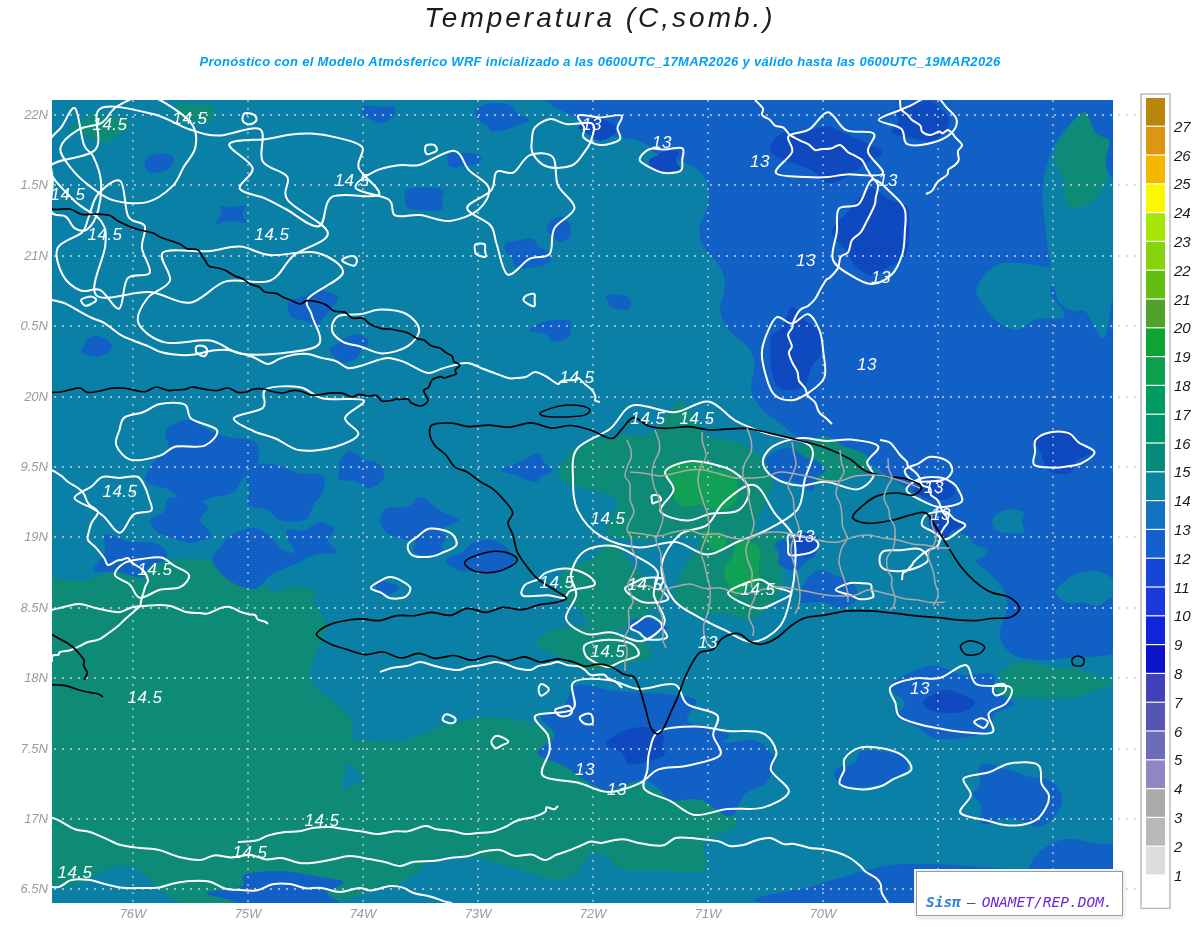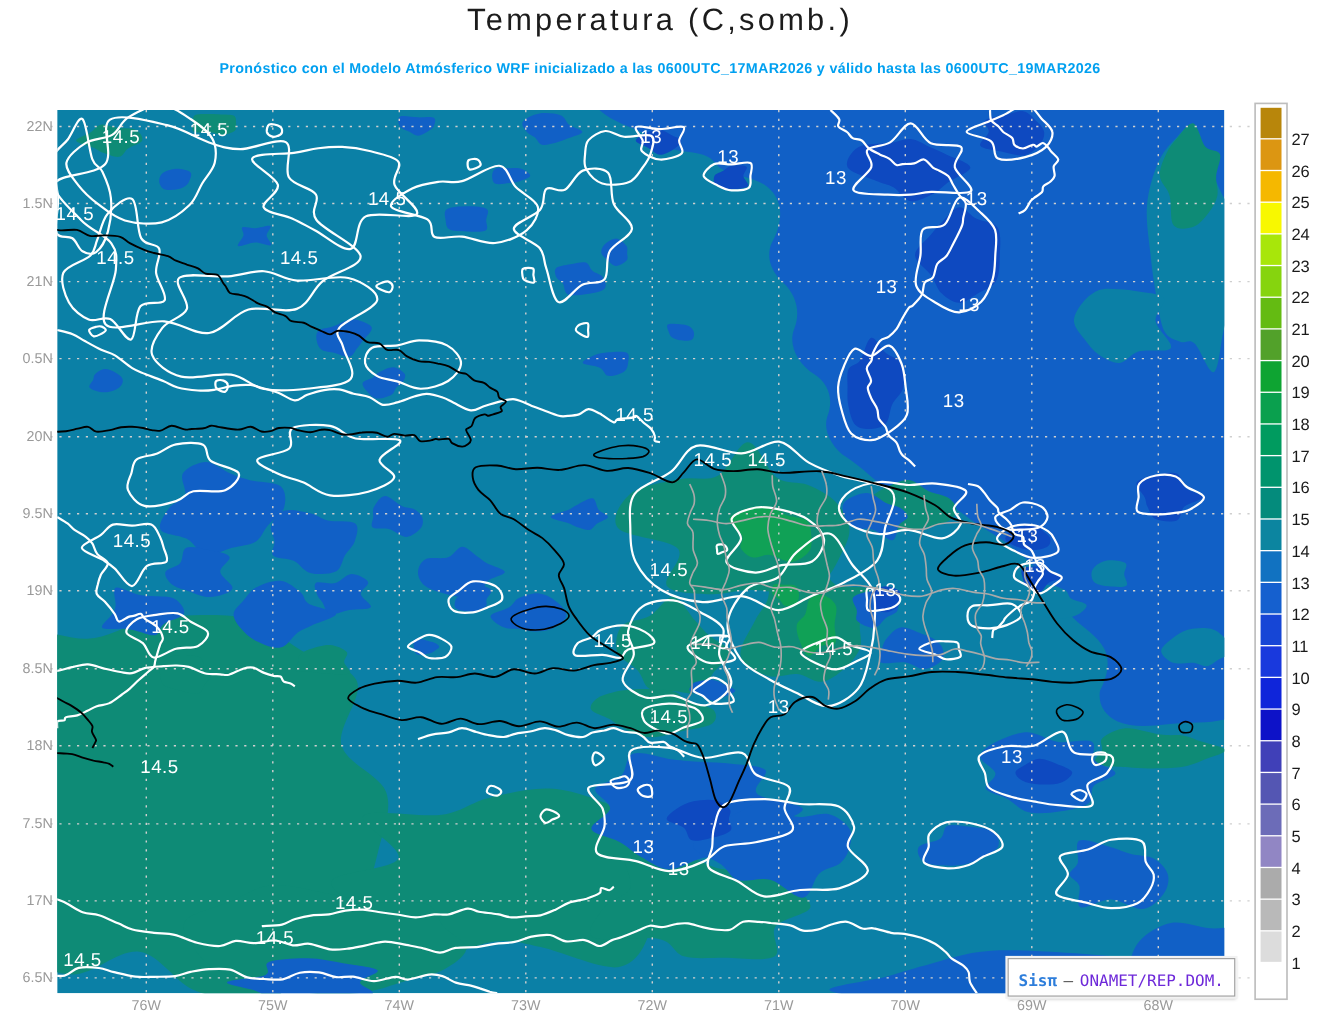--- a/index.html
+++ b/index.html
@@ -1,26 +1,26 @@
 <!DOCTYPE html>
 <html><head>
 <meta charset="utf-8">
 <style>
   html,body{margin:0;padding:0;background:#ffffff;}
   .page{position:relative;width:1200px;height:927px;background:#ffffff;overflow:hidden;
-        font-family:"Liberation Sans",sans-serif;}
+        font-family:"Liberation Sans",sans-serif;font-style:italic;}
   .hdr{position:absolute;left:0;width:1200px;text-align:center;white-space:nowrap;}
   .title{top:2px;font-size:28px;letter-spacing:3px;color:#1c1c1c;font-weight:400;}
   .sub{top:43px;font-size:16px;font-weight:700;color:#2323ce;letter-spacing:0.4px;
        display:flex;justify-content:center;gap:30px;}
   .model{top:54px;font-size:13px;font-weight:700;color:#00a0f0;letter-spacing:0.3px;}
   svg{position:absolute;left:0;top:0;}
   .attr-box{position:absolute;left:916px;top:871px;height:20px;background:#ffffff;
             border:1px solid #9a9a9a;box-shadow:0 0 0 2px #f2f2f2, 1px 2px 3px rgba(0,0,0,.25);
-            padding:10px 9px 3px 9px;font-family:"DejaVu Sans Mono",monospace;font-size:14.5px;
+            padding:20px 9px 3px 9px;font-family:"DejaVu Sans Mono",monospace;font-size:14.5px;
             white-space:nowrap;display:flex;align-items:center;gap:6px;}
   .attr-app{color:#2e7edb;font-weight:700;}
   .attr-sep{color:#555;}
   .attr-org{color:#6d28d9;}
 </style>
 </head>
 <body>
 
 <div class="page">
 

